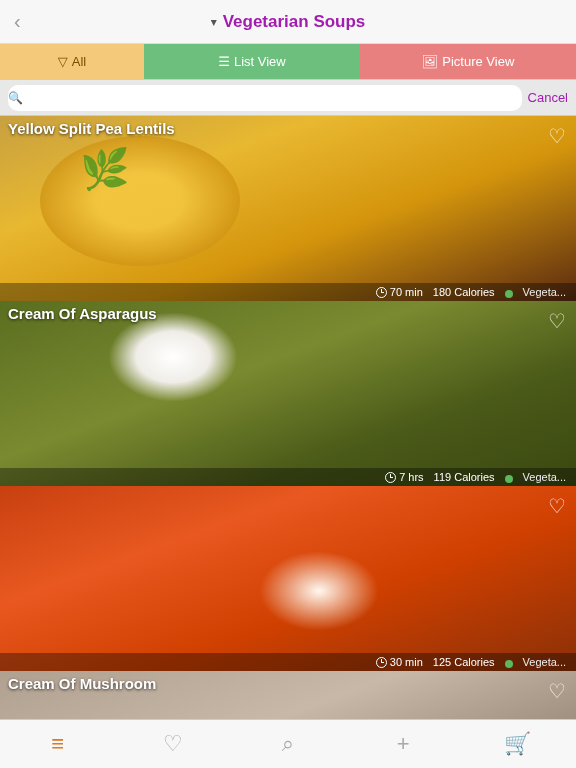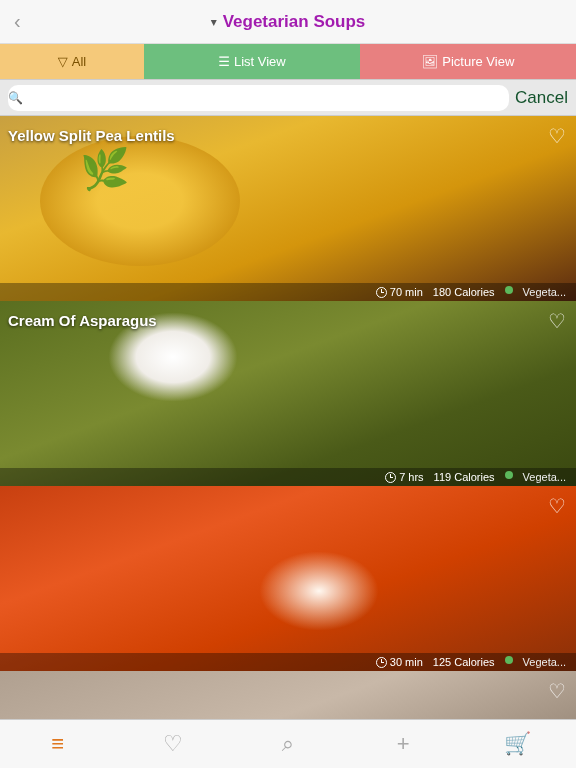--- a/index.html
+++ b/index.html
@@ -111,42 +111,42 @@
     .search-input {
       border: none;
       outline: none;
       background: transparent;
       font-size: 13px;
       color: #999;
       width: 100%;
       text-align: center;
     }
     .search-cancel {
-      font-size: 17px;
-      color: #14532d;
+      font-size: 13px;
+      color: #a21caf;
       cursor: pointer;
       white-space: nowrap;
     }
 
     
     .scroll-area {
       height: calc(768px - 44px - 36px - 36px - 49px);
       overflow: hidden;
       position: relative;
     }
 
     
     .recipe-card {
       position: relative;
       width: 100%;
       cursor: pointer;
     }
     .recipe-title {
       position: absolute;
-      top: 11px;
+      top: 4px;
       left: 8px;
       color: #fff;
       font-size: 15px;
       font-weight: 600;
       text-shadow: 0 1px 3px rgba(0,0,0,0.7);
     }
     .recipe-heart {
       position: absolute;
       top: 8px;
       right: 10px;
@@ -154,21 +154,21 @@
       color: rgba(255,255,255,0.8);
       cursor: pointer;
     }
     .recipe-meta {
       position: absolute;
       bottom: 0;
       right: 0;
       left: 0;
       background: rgba(0,0,0,0.35);
       display: flex;
-      align-items: flex-start;
+      align-items: flex-end;
       justify-content: flex-end;
       padding: 3px 10px;
       font-size: 11px;
       color: #fff;
       gap: 10px;
     }
     .meta-time { display: flex; align-items: center; gap: 3px; }
     .meta-calories { }
     .meta-dot {
       width: 8px;
@@ -380,20 +380,21 @@
         <span>30 min</span>
       </span>
       <span class="meta-calories">125  Calories</span>
       <span class="meta-dot"></span>
       <span class="meta-tag">Vegeta...</span>
     </div>
   </div>
 
   <div class="recipe-card">
     <div class="soup-mushroom"></div>
+    <span class="recipe-title">Cream Of Mushroom</span>
     <span class="recipe-heart">♡</span>
   </div>
 
 </div>
 
 <div class="tab-bar">
   <div class="tab-item">
     <span class="tab-icon tab-icon-list">≡</span>
   </div>
   <div class="tab-item">

